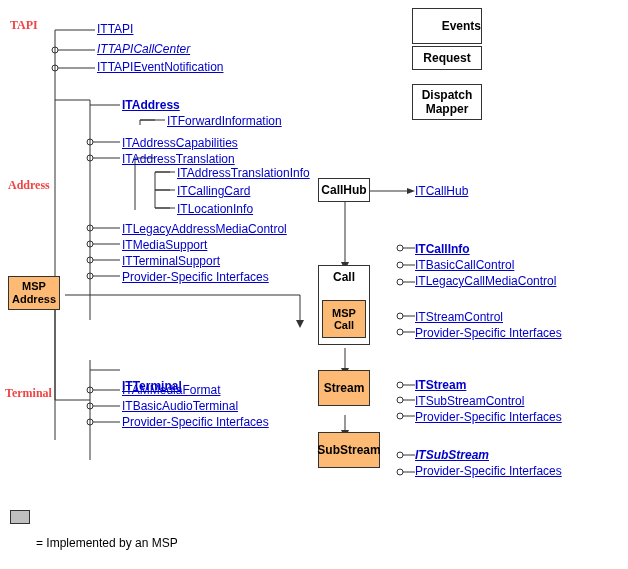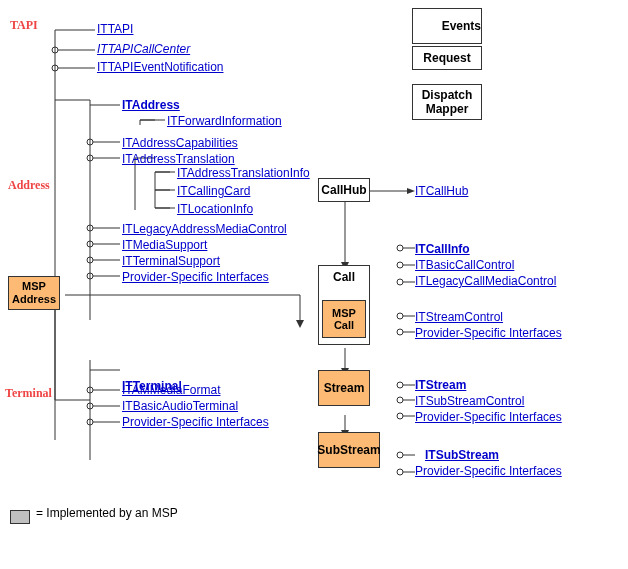--- a/index.html
+++ b/index.html
@@ -279,21 +279,21 @@
     <a>ITSubStreamControl</a>
   </div>
   <div style="position:absolute; left:415px; top:410px;">
     <a>Provider-Specific Interfaces</a>
   </div>
 
   <div class="box box-shaded" style="left:318px; top:432px; width:62px; height:36px;">
     <span>SubStream</span>
   </div>
 
-  <div style="position:absolute; left:425px; top:448px;">
+  <div style="position:absolute; left:415px; top:448px;font-style:italic;">
     <a style="font-weight:bold;">ITSubStream</a>
   </div>
   <div style="position:absolute; left:415px; top:464px;">
     <a>Provider-Specific Interfaces</a>
   </div>
 
   <div class="label label-bold" style="left:5px; top:386px;">Terminal</div>
 
   <div style="position:absolute; left:122px; top:363px;margin-top:16px;">
     <a style="font-weight:bold;">ITTerminal</a>
@@ -302,15 +302,15 @@
     <a>ITAMMediaFormat</a>
   </div>
   <div style="position:absolute; left:122px; top:399px;">
     <a>ITBasicAudioTerminal</a>
   </div>
   <div style="position:absolute; left:122px; top:415px;">
     <a>Provider-Specific Interfaces</a>
   </div>
 
   <div class="legend-box" style="left:10px; top:510px;"></div>
-  <div style="position:absolute; left:36px; top:506px; font-size:12px;">= Implemented by an MSP</div>
+  <div style="position:absolute; left:36px; top:536px; font-size:12px;">= Implemented by an MSP</div>
 
 </div>
 
 </body></html>

